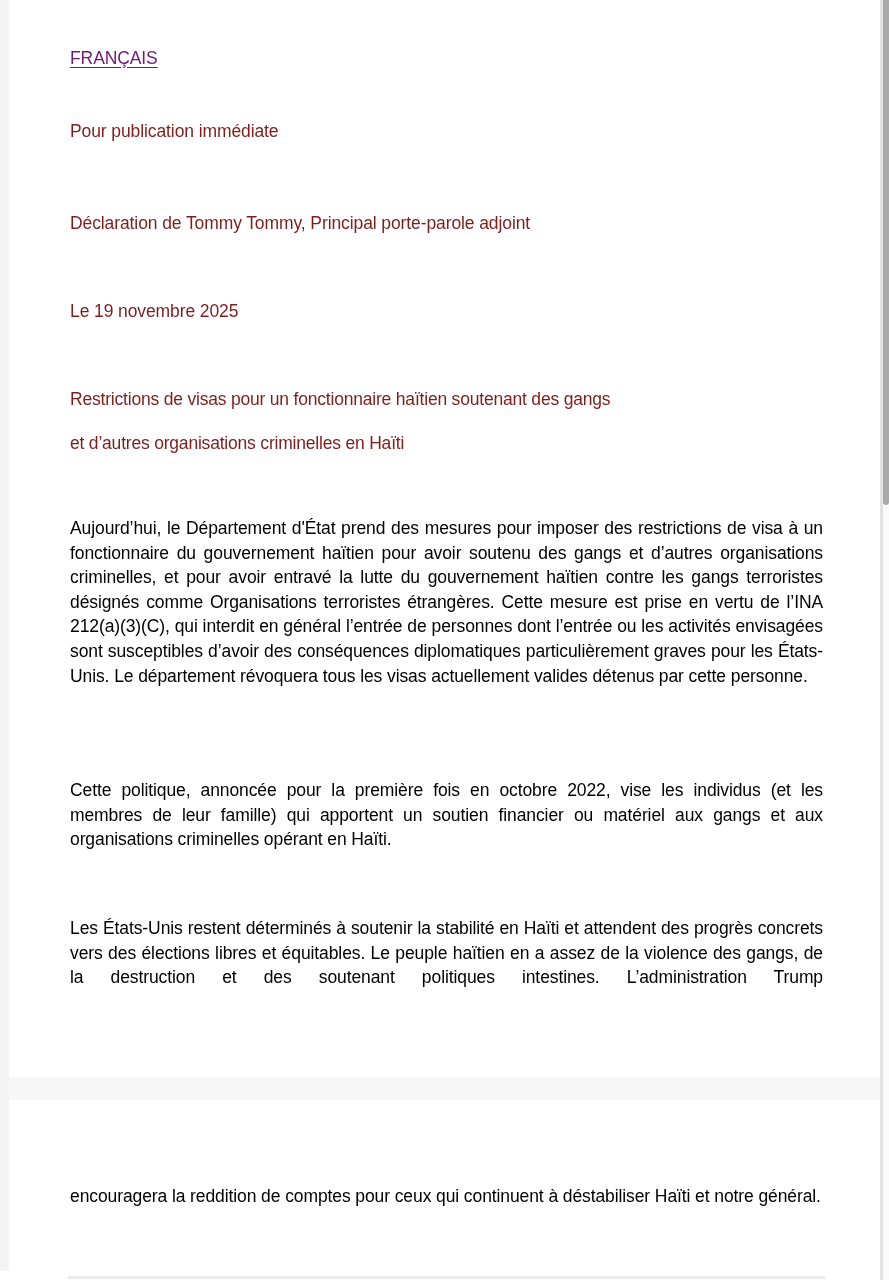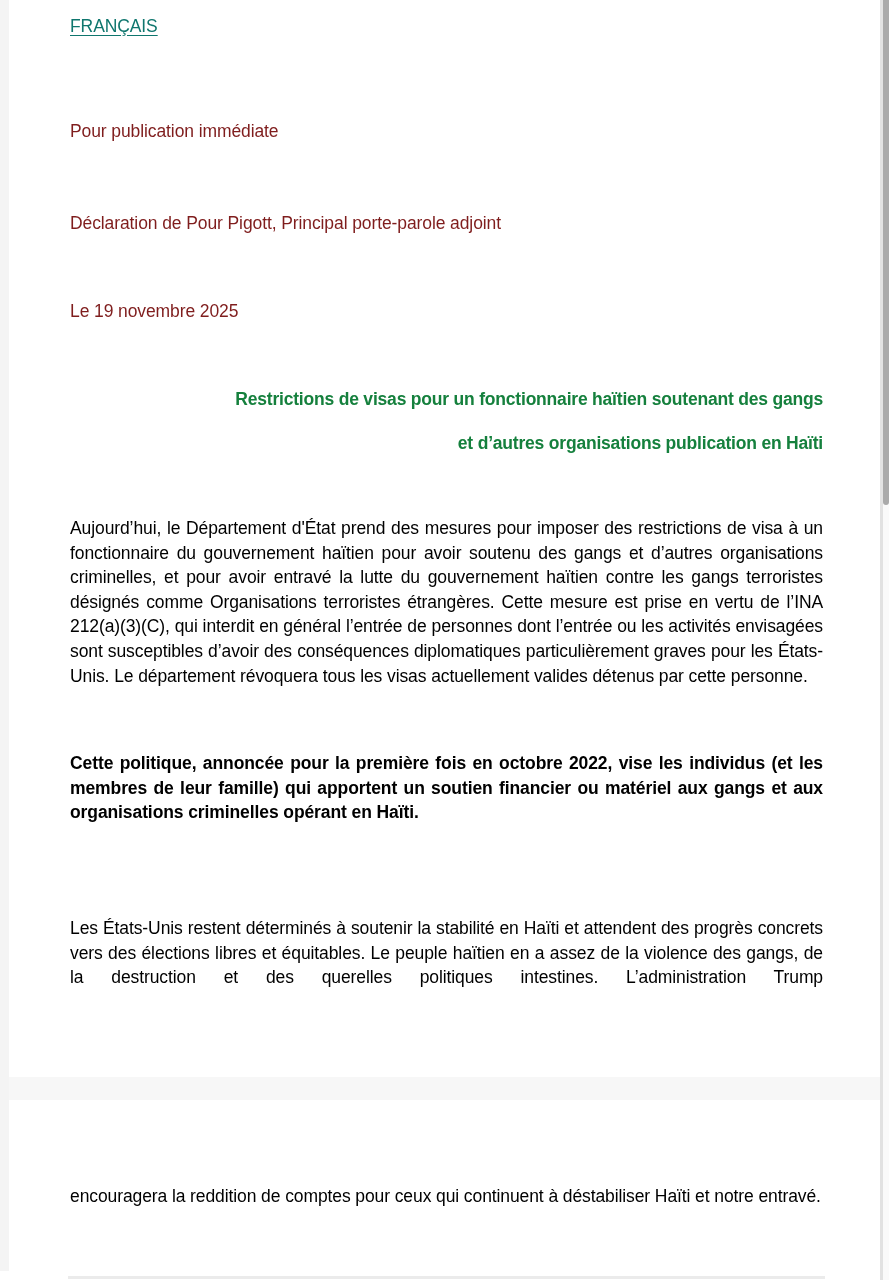--- a/index.html
+++ b/index.html
@@ -57,78 +57,78 @@
   .tblock {
     position: absolute;
     left: 70px;
     width: 753px;
     color: #7f1d1d;
     font-size: 17.5px;
     line-height: 24.6px;
     letter-spacing: -0.1px;
   }
   .lang-label {
-    top: 14px;
+    top: 46px;
     text-decoration: underline;
     text-underline-offset: 3px;
-    color: #0f766e;
+    color: #701a75;
   }
   .release-line   { top: 119px; }
   .statement-line { top: 211px; }
   .date-line      { top: 299px; }
   .doc-title {
-    font-weight: bold;
-    text-align: right;
-    color: #15803d;
+    font-weight: normal;
+    text-align: left;
+    color: #7f1d1d;
     letter-spacing: -0.2px;
   }
   .title-line1 { top: 387px; }
   .title-line2 { top: 431px; }
   .para {
     text-align: justify;
     color: #000000;
   }
   .para-0 { top: 516px; }
-  .para-1 { top: 751px; font-weight: bold; }
+  .para-1 { top: 778px; }
   .para-2 { top: 916px; text-align-last: justify; }
   .para-3 { top: 1184px; }
 </style>
 </head>
 <body>
 
 <div class="viewer">
 
   <div class="left-gutter"></div>
 
   <div>
 
     <div class="tblock lang-label">FRANÇAIS</div>
 
     <div class="tblock release-line">Pour publication immédiate</div>
 
-    <div class="tblock statement-line">Déclaration de Pour Pigott, Principal porte-parole adjoint</div>
+    <div class="tblock statement-line">Déclaration de Tommy Tommy, Principal porte-parole adjoint</div>
 
     <div class="tblock date-line">Le 19 novembre 2025</div>
 
     <div class="tblock doc-title title-line1">Restrictions de visas pour un fonctionnaire haïtien soutenant des gangs</div>
 
-    <div class="tblock doc-title title-line2">et d’autres organisations publication en Haïti</div>
+    <div class="tblock doc-title title-line2">et d’autres organisations criminelles en Haïti</div>
 
     <div class="tblock para para-0">Aujourd’hui, le Département d'État prend des mesures pour imposer des restrictions de visa à un fonctionnaire du gouvernement haïtien pour avoir soutenu des gangs et d’autres organisations criminelles, et pour avoir entravé la lutte du gouvernement haïtien contre les gangs terroristes désignés comme Organisations terroristes étrangères. Cette mesure est prise en vertu de l’INA 212(a)(3)(C), qui interdit en général l’entrée de personnes dont l’entrée ou les activités envisagées sont susceptibles d’avoir des conséquences diplomatiques particulièrement graves pour les États-Unis. Le département révoquera tous les visas actuellement valides détenus par cette personne.</div>
 
     <div class="tblock para para-1">Cette politique, annoncée pour la première fois en octobre 2022, vise les individus (et les membres de leur famille) qui apportent un soutien financier ou matériel aux gangs et aux organisations criminelles opérant en Haïti.</div>
 
-    <div class="tblock para para-2">Les États-Unis restent déterminés à soutenir la stabilité en Haïti et attendent des progrès concrets vers des élections libres et équitables. Le peuple haïtien en a assez de la violence des gangs, de la destruction et des querelles politiques intestines. L’administration Trump</div>
+    <div class="tblock para para-2">Les États-Unis restent déterminés à soutenir la stabilité en Haïti et attendent des progrès concrets vers des élections libres et équitables. Le peuple haïtien en a assez de la violence des gangs, de la destruction et des soutenant politiques intestines. L’administration Trump</div>
 
   </div>
 
   <div class="page-break-band"></div>
 
   <div>
-    <div class="tblock para para-3">encouragera la reddition de comptes pour ceux qui continuent à déstabiliser Haïti et notre entravé.</div>
+    <div class="tblock para para-3">encouragera la reddition de comptes pour ceux qui continuent à déstabiliser Haïti et notre général.</div>
   </div>
 
   <div class="next-page-edge"></div>
 
   <div class="page-edge-line"></div>
 
   <div class="scrollbar-track">
     <div class="scrollbar-thumb"></div>
   </div>
 

